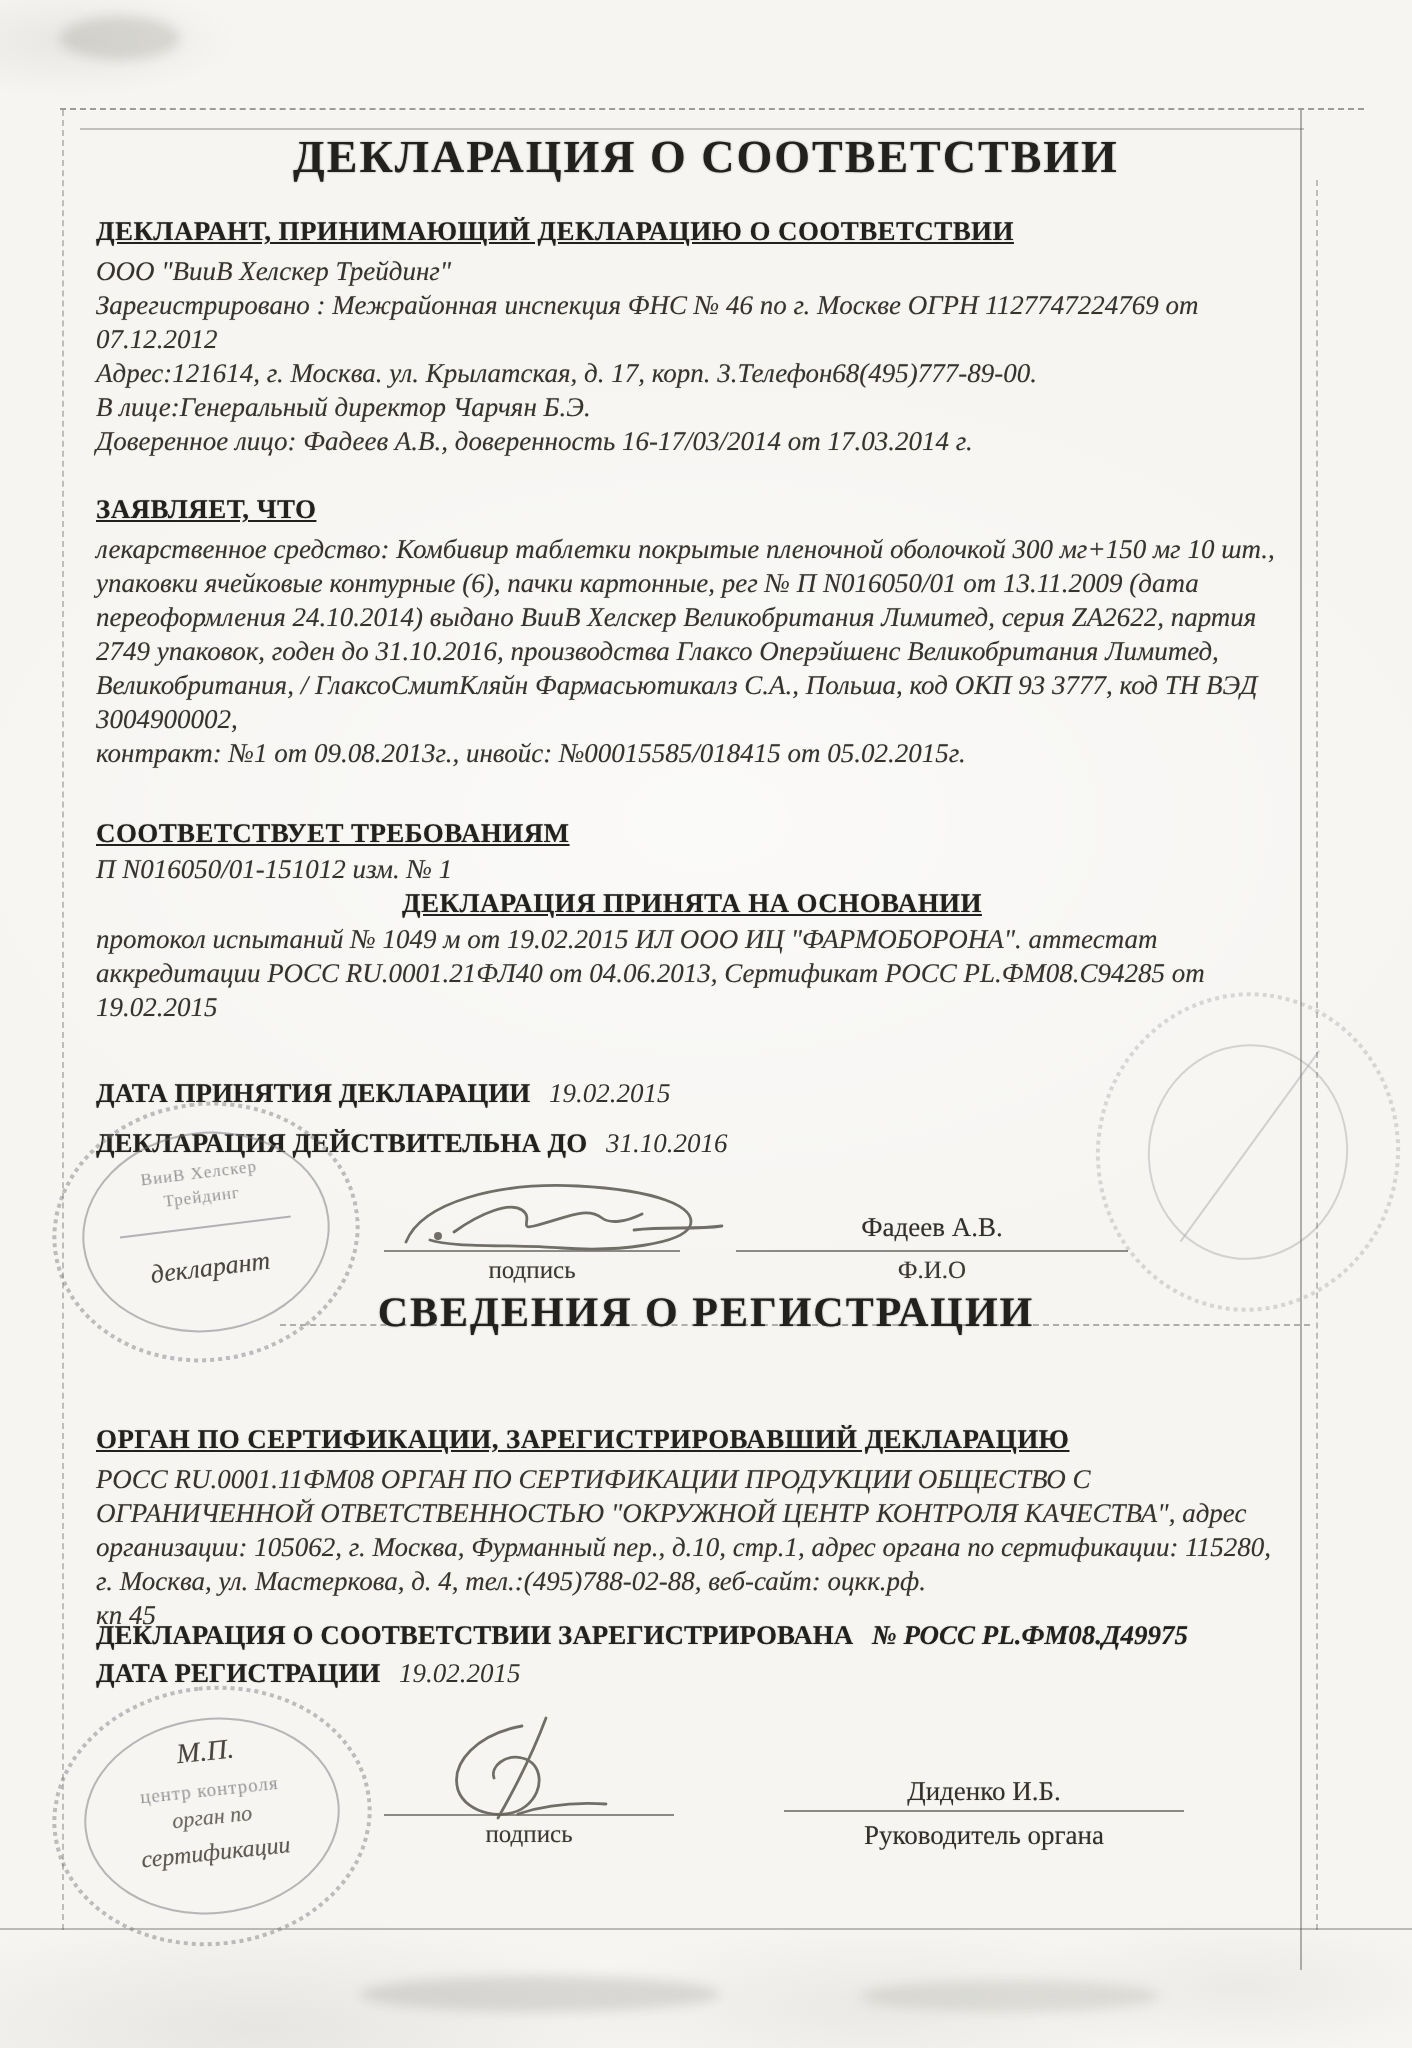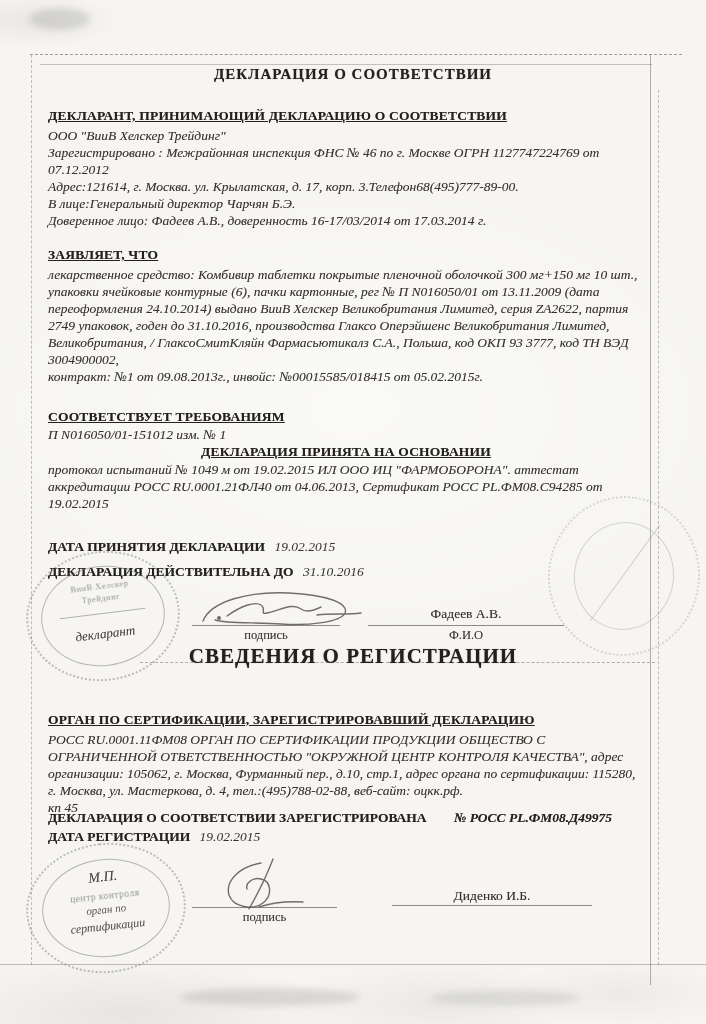--- a/index.html
+++ b/index.html
@@ -18,21 +18,21 @@
   .abs{position:absolute;}
   
   .ln{position:absolute; pointer-events:none;}
   .ln-h{border-top:1px solid rgba(70,68,64,.55); height:0;}
   .ln-h-dash{border-top:1px dashed rgba(70,68,64,.5); height:0;}
   .ln-v{border-left:1px solid rgba(90,88,84,.45); width:0;}
   .ln-v-dash{border-left:1px dashed rgba(100,98,94,.38); width:0;}
   
   .title{width:706px; text-align:center; font-weight:bold; color:#23211d;
          letter-spacing:1px; text-shadow:0 0 1px rgba(30,28,25,.45);}
-  .t1{top:66px; font-size:15px;}
+  .t1{top:66px; font-size:23px;}
   .t2{top:644px; font-size:21px;}
   
   .col{left:48px; width:596px;}
   .hb{font-weight:bold; font-size:13.5px; color:#23211d; letter-spacing:.2px;
       text-shadow:0 0 .6px rgba(30,28,25,.4); margin:0 0 3px 0;text-decoration:underline;}
   .it{font-style:italic; font-size:13.5px; line-height:17px; color:#36332d;
       text-shadow:0 0 .5px rgba(40,38,34,.3); margin:0;}
   .itline{margin:0;}
   .mix{font-size:13.5px; line-height:25px; white-space:nowrap;}
   .mix .lab{font-weight:bold; color:#23211d; text-shadow:0 0 .6px rgba(30,28,25,.4);}
@@ -136,21 +136,21 @@
 
   <div class="abs col" style="top:712px;">
     <p class="hb">ОРГАН ПО СЕРТИФИКАЦИИ, ЗАРЕГИСТРИРОВАВШИЙ ДЕКЛАРАЦИЮ</p>
     <p class="it itline">РОСС RU.0001.11ФМ08 ОРГАН ПО СЕРТИФИКАЦИИ ПРОДУКЦИИ ОБЩЕСТВО С ОГРАНИЧЕННОЙ ОТВЕТСТВЕННОСТЬЮ "ОКРУЖНОЙ ЦЕНТР КОНТРОЛЯ КАЧЕСТВА", адрес организации: 105062, г. Москва, Фурманный пер., д.10, стр.1, адрес органа по сертификации: 115280, г. Москва, ул. Мастеркова, д. 4, тел.:(495)788-02-88, веб-сайт: оцкк.рф.</p>
     <p class="it itline">кп 45</p>
   </div>
 
   <div class="abs col" style="top:808px;">
     <div class="mix" style="line-height:19px;">
       <span class="lab">ДЕКЛАРАЦИЯ О СООТВЕТСТВИИ ЗАРЕГИСТРИРОВАНА</span>
-      <span class="vb lab" style="margin-left:24px;">№ РОСС PL.ФМ08.Д49975</span>
+      <span class="vb lab" style="margin-left:6px;">№ РОСС PL.ФМ08.Д49975</span>
     </div>
     <div class="mix" style="line-height:19px;">
       <span class="lab">ДАТА РЕГИСТРАЦИИ</span>
       <span class="val">19.02.2015</span>
     </div>
   </div>
 
   <div class="stamp" style="left:26px; top:843px; width:160px; height:130px; transform:rotate(-6deg);">
     <div class="ring ring-dot" style="inset:0;"></div>
     <div class="ring ring-sol" style="inset:16px;"></div>
@@ -162,17 +162,18 @@
 
   <svg class="sig" style="left:213px; top:855px;" width="110" height="58" viewBox="0 0 110 58" fill="none" stroke="#5a5750" stroke-width="1.4" stroke-linecap="round" opacity=".85">
     <path d="M48 8 C26 12 12 26 16 40 C20 52 40 56 50 48 C60 40 58 26 48 24 C40 22 32 28 34 34"></path>
     <path d="M60 4 C54 20 44 40 36 54"></path>
     <path d="M46 52 C58 48 74 46 90 47"></path>
   </svg>
   <div class="abs sigline" style="left:192px; top:907px; width:145px;"></div>
   <div class="abs cap" style="left:192px; top:910px; width:145px;">подпись</div>
   <div class="abs name" style="left:392px; top:888px; width:200px;">Диденко И.Б.</div>
   <div class="abs sigline" style="left:392px; top:905px; width:200px;"></div>
+  <div class="abs name" style="left:392px; top:910px; width:200px;">Руководитель органа</div>
 
   <div class="smudge" style="left:180px; top:988px; width:180px; height:18px; background:rgba(150,148,143,.28);"></div>
   <div class="smudge" style="left:430px; top:990px; width:150px; height:16px; background:rgba(150,148,143,.22);"></div>
   <div class="smudge" style="left:30px; top:8px; width:60px; height:22px; background:rgba(140,138,133,.25);"></div>
 </div>
 
 </body></html>

